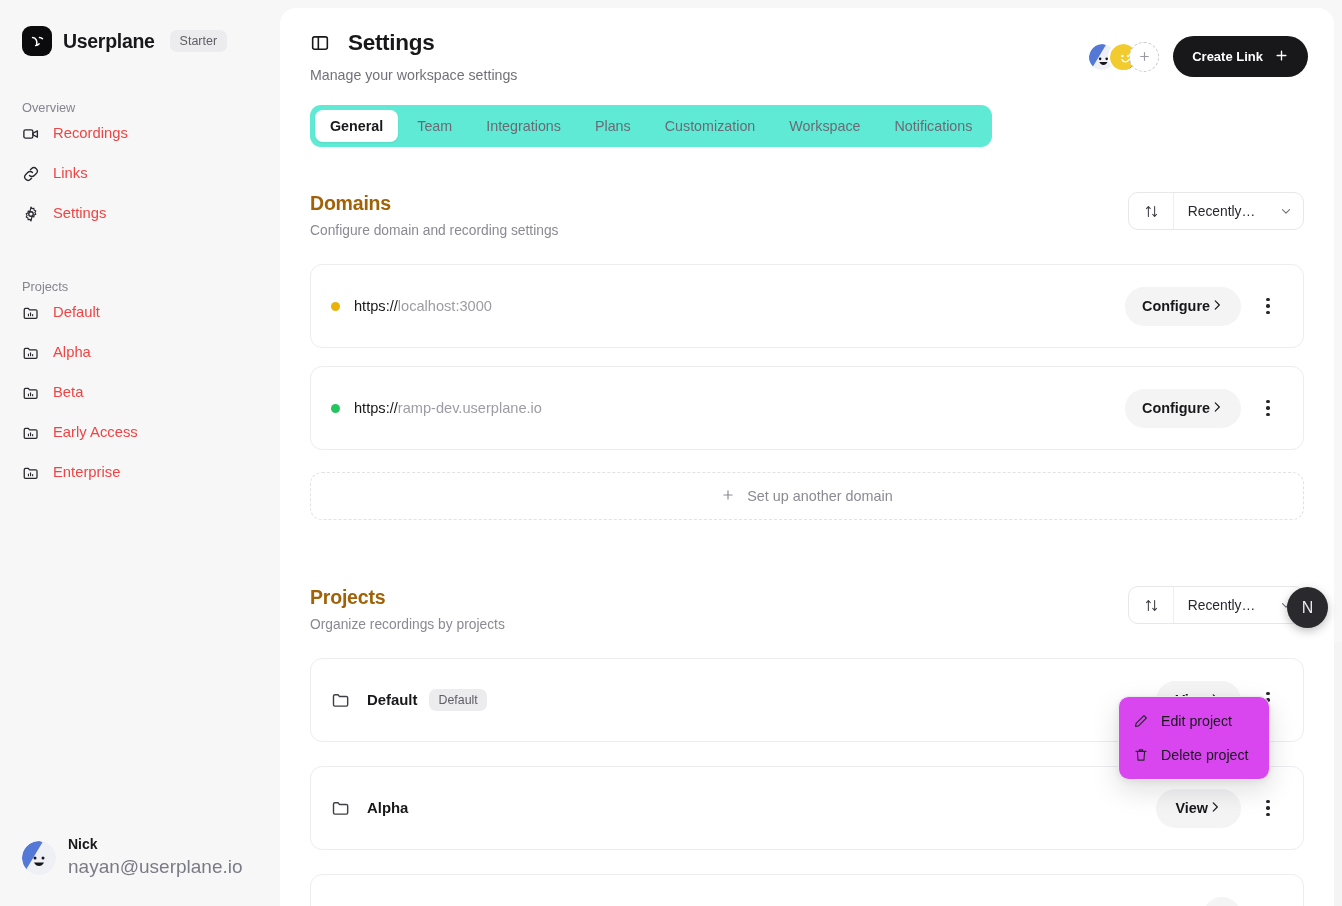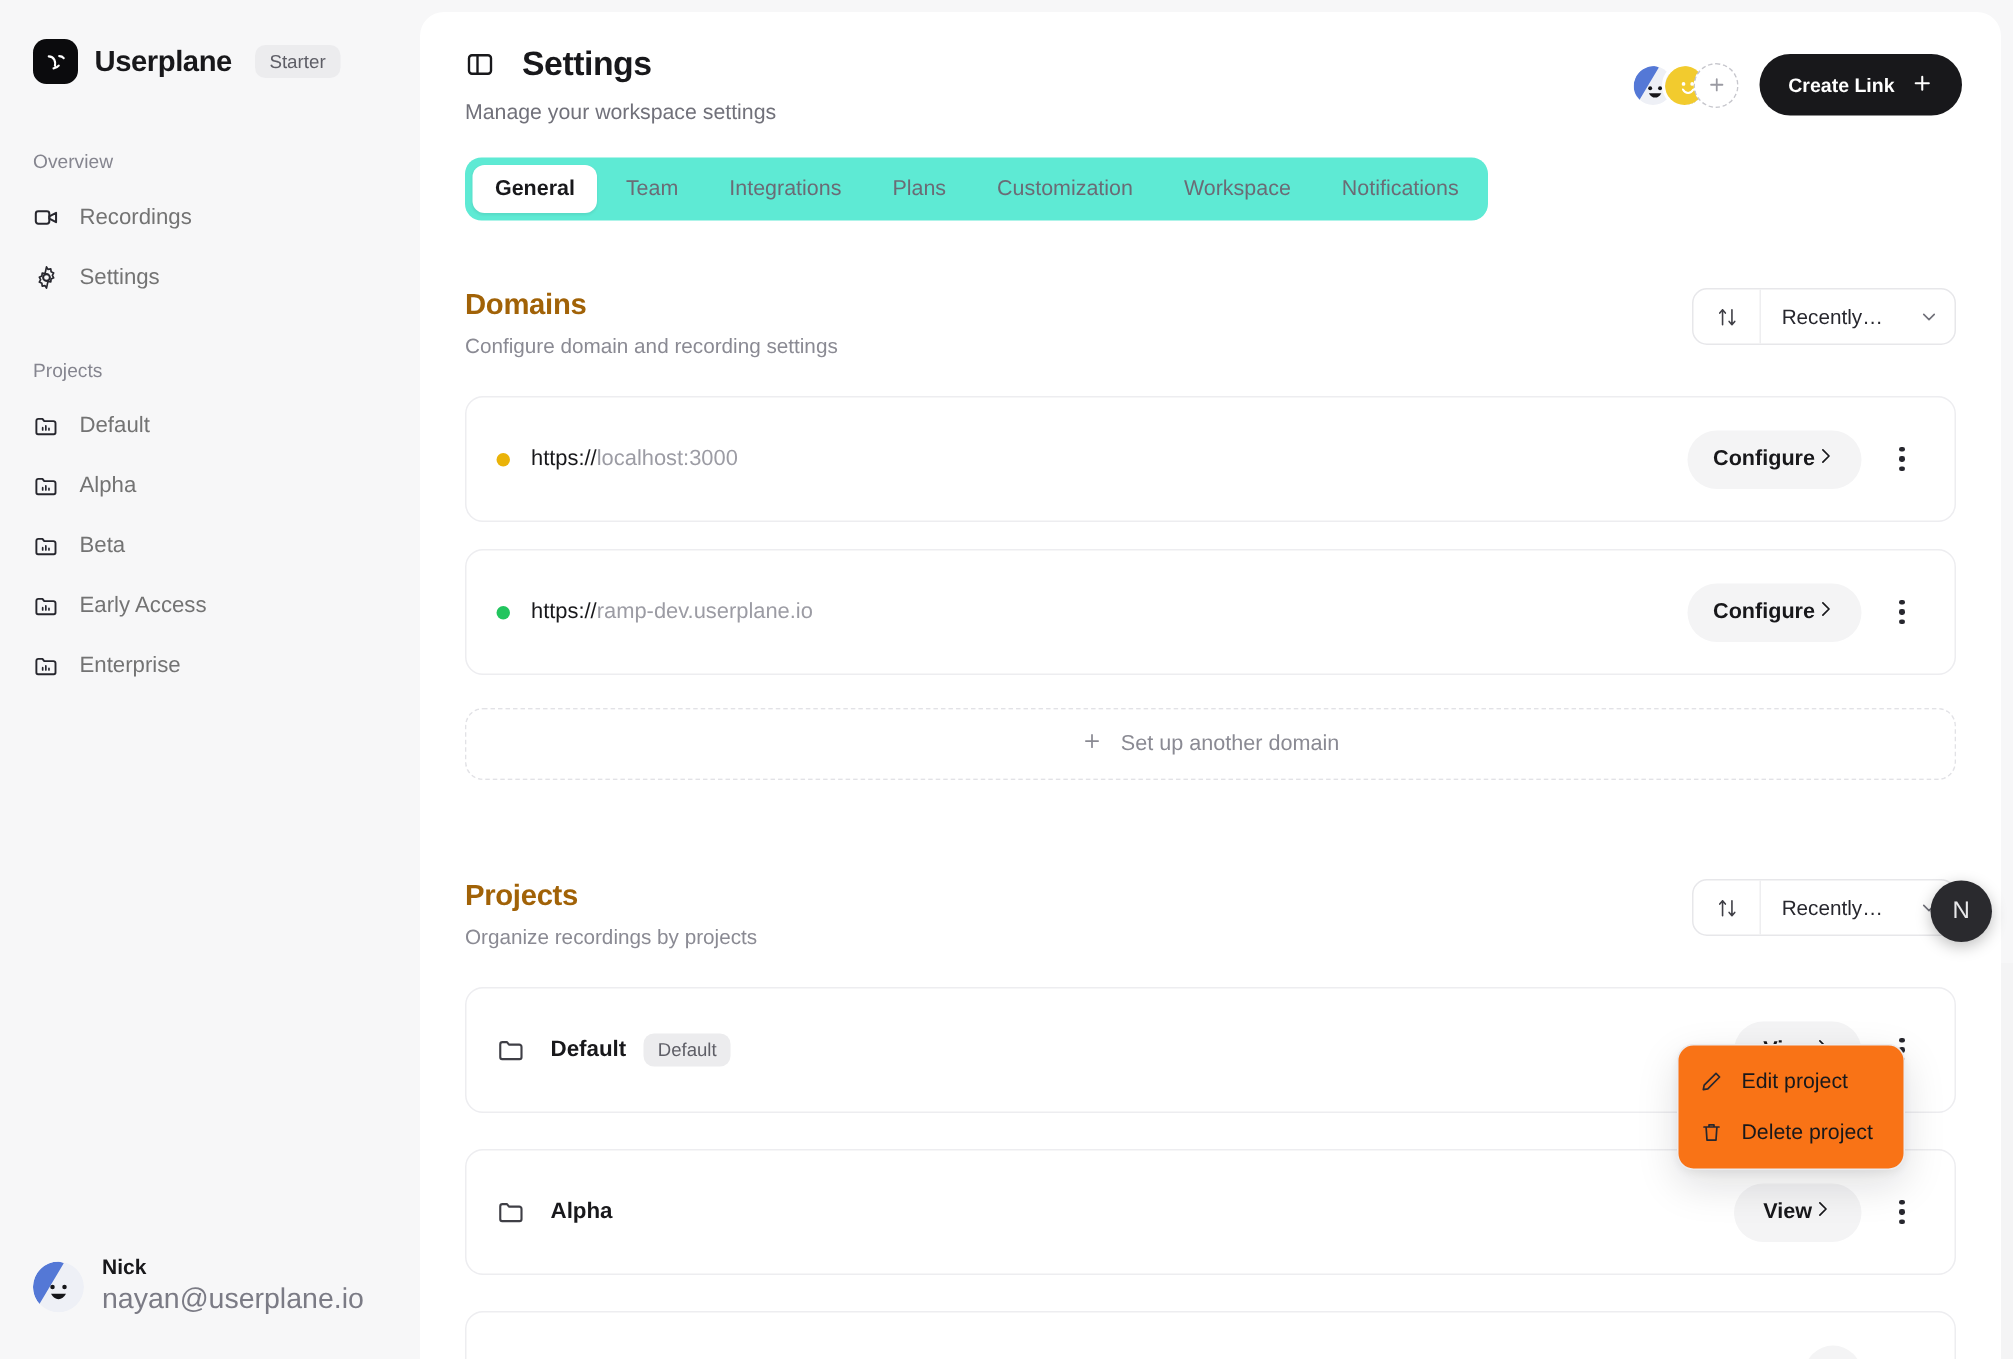--- a/index.html
+++ b/index.html
@@ -31,23 +31,23 @@
     padding: 4px 10px; border-radius: 7px; margin-left: 4px; font-weight: 400;
   }
 
   .nav-section-label {
     font-size: 12.8px; color: #85858f; padding: 0 0 0 22px;
     margin-top: 44px; margin-bottom: 10px; font-weight: 400;
   }
   .nav-section-label.projects { margin-top: 34px; }
 
   .nav-item {
-    display: flex; align-items: center; gap: 13px;
+    display: flex; gap: 13px;
     height: 40px; padding: 0 14px 0 22px;
-    color: #737373; font-size: 14.8px; cursor: pointer;
+    color: #ef4444; font-size: 14.8px; cursor: pointer;
     border-radius: 8px; margin: 0 10px 0 0;
   }
   .nav-item .ico { width: 18px; height: 18px; flex: 0 0 18px; display: block; color: #27272e; }
   .nav-item .ico svg { display: block; width: 18px; height: 18px; }
 
   .sidebar-spacer { flex: 1 1 auto; }
 
   .user-box { display: flex; align-items: center; gap: 12px; padding: 0 0 26px 22px; }
   .avatar-sm { width: 34px; height: 34px; border-radius: 50%; overflow: hidden; flex: 0 0 34px; }
   .user-name { font-size: 14px; font-weight: 700; color: #18181b; line-height: 1.35; }
@@ -158,21 +158,21 @@
   .proj-name { font-size: 14.9px; font-weight: 700; color: #18181b; }
   .folder-ico { width: 20px; height: 20px; margin-right: 16px; color: #3f3f46; flex: 0 0 20px; }
   .tag {
     font-size: 12.4px; color: #5e5e66; background: #ececee;
     border-radius: 7px; padding: 4px 9px; margin-left: 12px;
   }
 
   
   .ctx-menu {
     position: absolute; left: 838px; top: 688px; width: 152px;
-    background: #f97316; border: 1px solid #ececef; border-radius: 11px;
+    background: #d946ef; border: 1px solid #ececef; border-radius: 11px;
     box-shadow: 0 10px 28px rgba(16,16,20,.13), 0 2px 6px rgba(16,16,20,.06);
     padding: 7px 0; z-index: 40;
   }
   .ctx-item {
     display: flex; align-items: center; gap: 12px;
     height: 34px; padding: 0 14px; font-size: 14.2px; color: #18181b; cursor: pointer;
   }
   .ctx-item .ico { width: 16px; height: 16px; flex: 0 0 16px; color: #27272e; }
 
   
@@ -207,20 +207,29 @@
     <div class="nav-item">
       <span class="ico">
         <svg viewBox="0 0 24 24" fill="none">
             <rect x="2.5" y="6.5" width="12" height="11" rx="2.2" stroke="currentColor" stroke-width="1.8"></rect>
             <path d="M14.5 11l6-3.2v8.4l-6-3.2z" stroke="currentColor" stroke-width="1.8" stroke-linejoin="round"></path>
           </svg>
       </span>
       <span>Recordings</span>
     </div>
 
+    <div class="nav-item">
+      <span class="ico">
+        <svg viewBox="0 0 24 24" fill="none">
+            <path d="M10 14a4.5 4.5 0 006.4 0l2.6-2.6a4.5 4.5 0 00-6.4-6.4L11.2 6.4" stroke="currentColor" stroke-width="1.8" stroke-linecap="round"></path>
+            <path d="M14 10a4.5 4.5 0 00-6.4 0L5 12.6a4.5 4.5 0 006.4 6.4l1.3-1.3" stroke="currentColor" stroke-width="1.8" stroke-linecap="round"></path>
+          </svg>
+      </span>
+      <span>Links</span>
+    </div>
 
     <div class="nav-item">
       <span class="ico">
         <svg viewBox="0 0 24 24" fill="none">
             <circle cx="12" cy="12" r="3" stroke="currentColor" stroke-width="1.8"></circle>
             <path d="M12 2.6l1.3 2.2 2.5-.5.3 2.5 2.3 1.1-1.2 2.2 1.2 2.2-2.3 1.1-.3 2.5-2.5-.5L12 21.4l-1.3-2.2-2.5.5-.3-2.5-2.3-1.1 1.2-2.2-1.2-2.2 2.3-1.1.3-2.5 2.5.5L12 2.6z" stroke="currentColor" stroke-width="1.5" stroke-linejoin="round"></path>
           </svg>
       </span>
       <span>Settings</span>
     </div>

